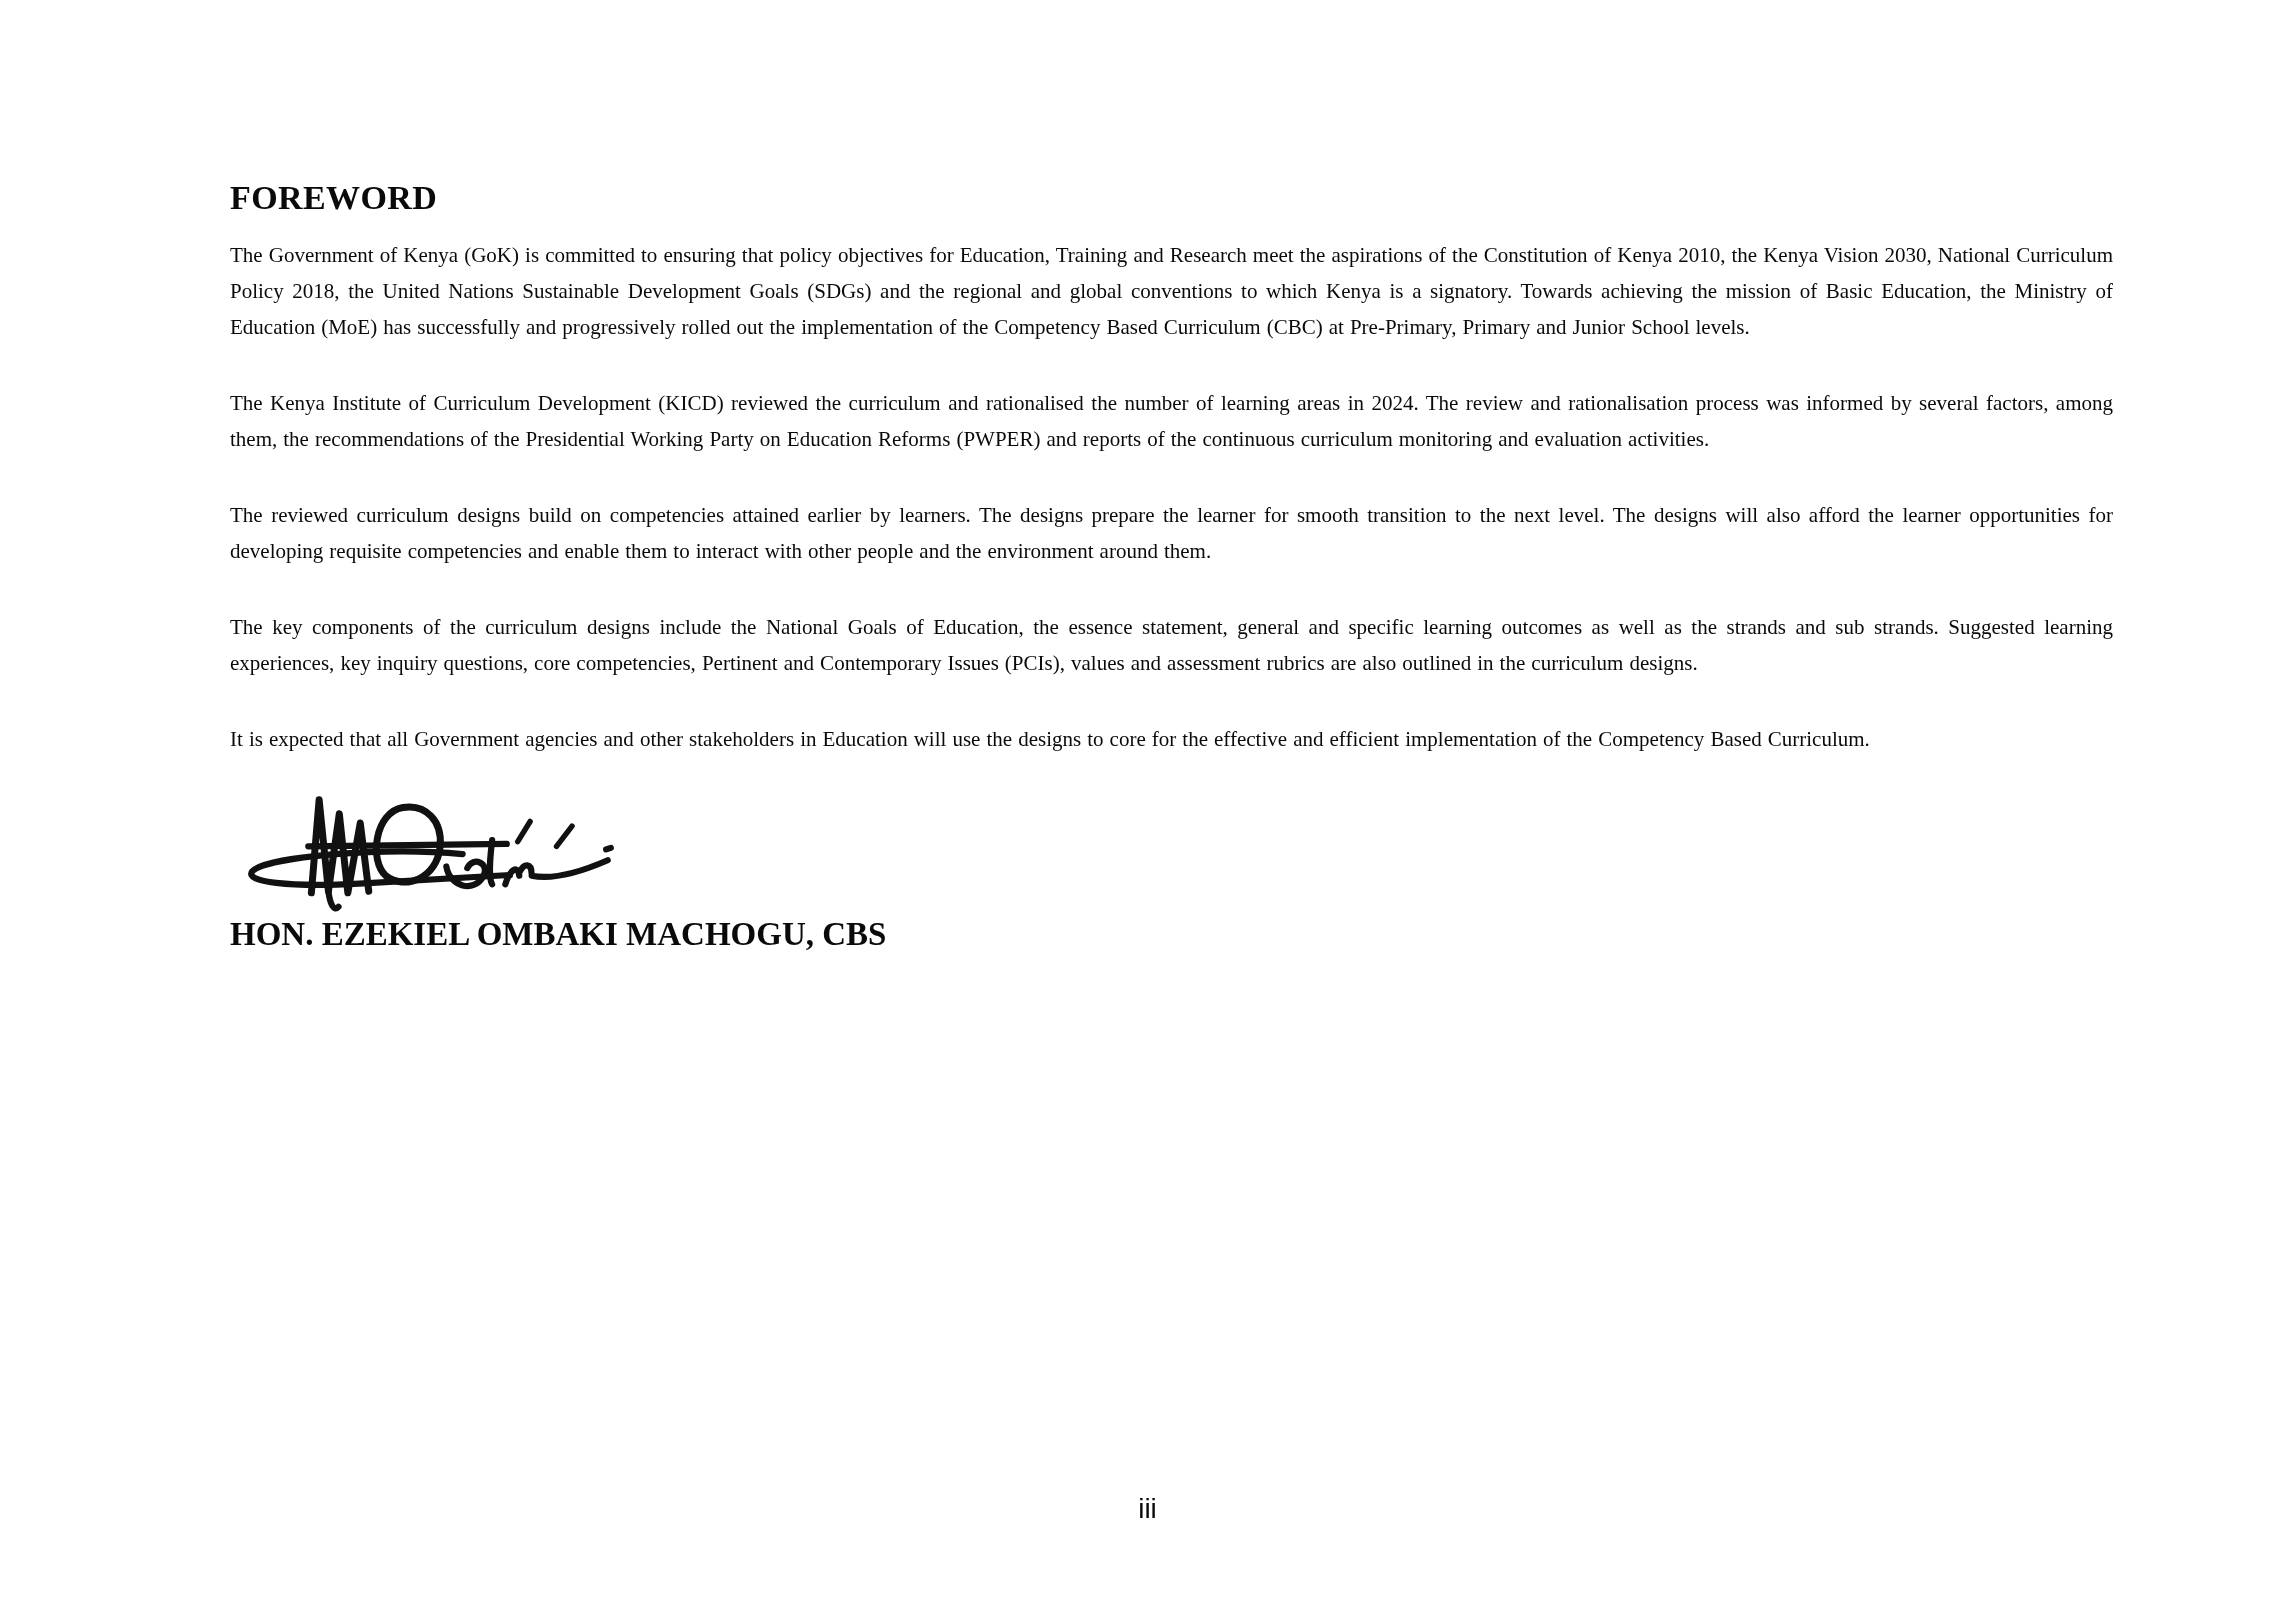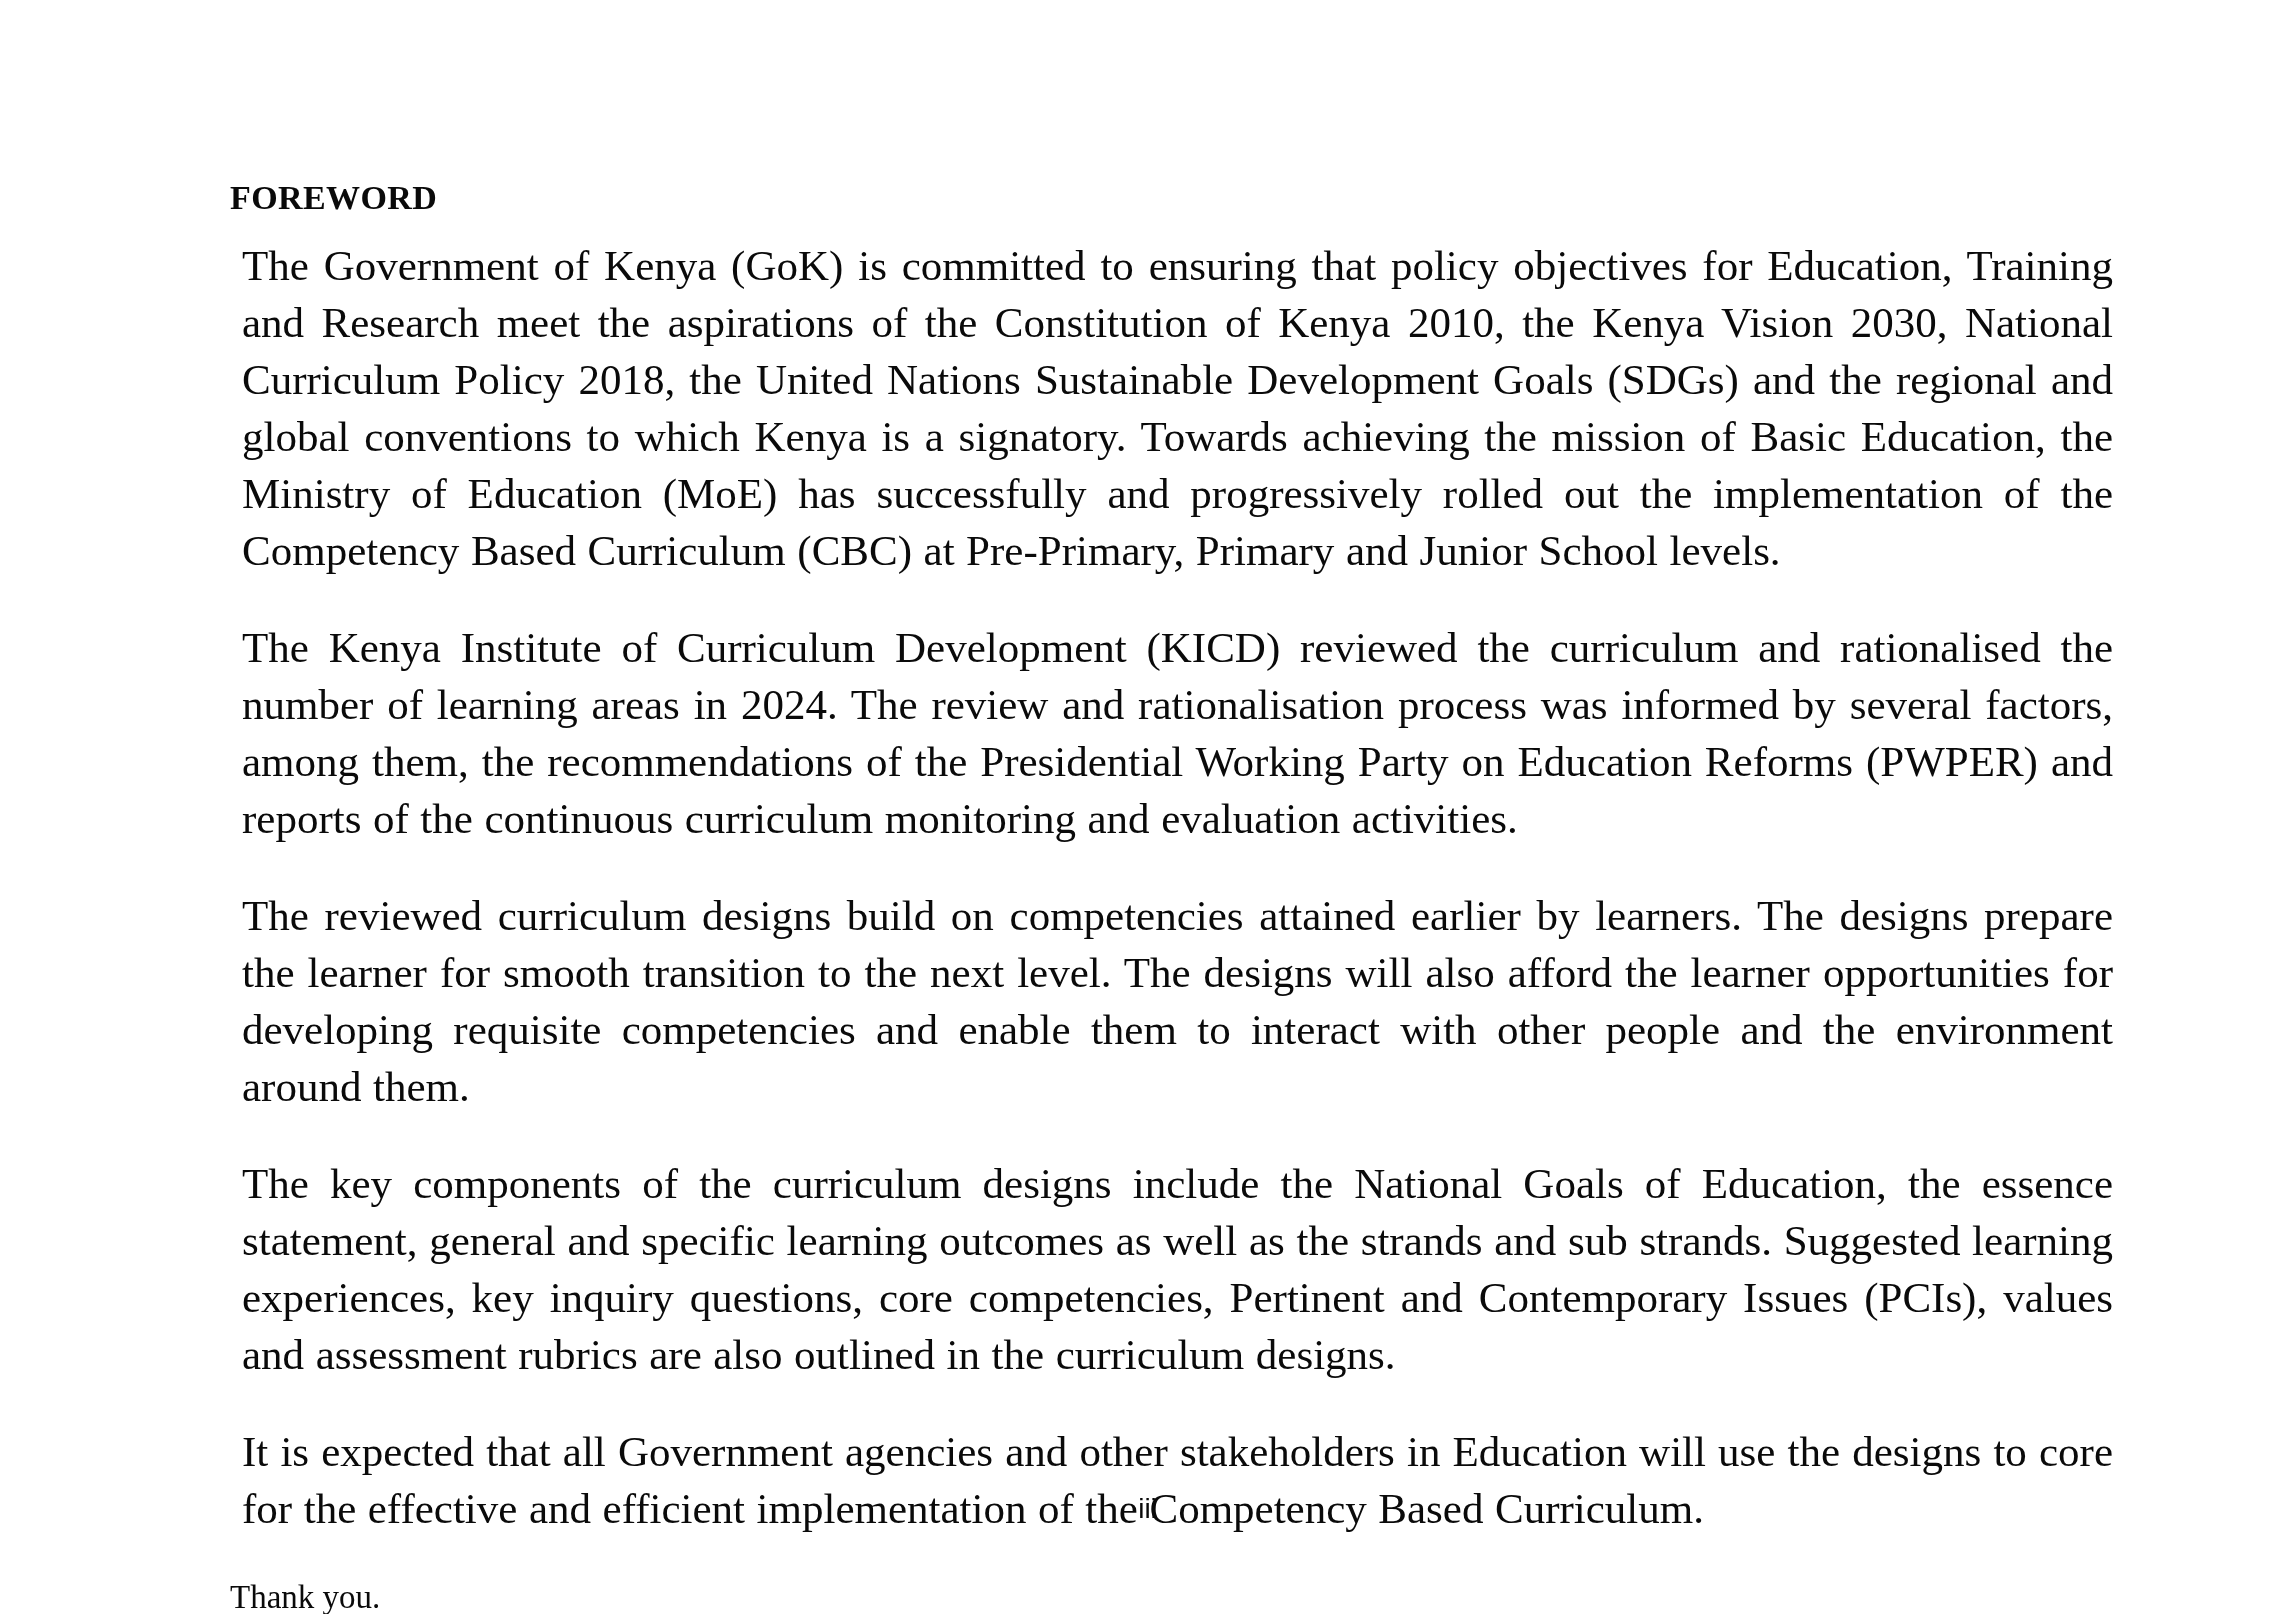--- a/index.html
+++ b/index.html
@@ -25,24 +25,24 @@
     width: 1883px;
   }
   .heading {
     font-size: 34px;
     line-height: 34px;
     font-weight: bold;
     margin: 0 0 22px 0;
     letter-spacing: 0.4px;
   }
   p.body-par {
-    font-size: 43px;
-    line-height: 57px;
+    font-size: 21px;
+    line-height: 36px;
     text-align: justify;
-    margin: 0 0 40px 12px;
+    margin: 0 0 40px 0;
     hyphens: none;
     word-spacing: 0.8px;
   }
   p.closing {
     font-size: 33px;
     line-height: 40px;
     margin: 0;
   }
   .sig-wrap {
     position: relative;
@@ -85,21 +85,20 @@
   <div class="content">
 
     <h1 class="heading">FOREWORD</h1>
 
     <p class="body-par">The Government of Kenya (GoK) is committed to ensuring that policy objectives for Education, Training and Research meet the aspirations of the Constitution of Kenya 2010, the Kenya Vision 2030, National Curriculum Policy 2018, the United Nations Sustainable Development Goals (SDGs) and the regional and global conventions to which Kenya is a signatory. Towards achieving the mission of Basic Education, the Ministry of Education (MoE) has successfully and progressively rolled out the implementation of the Competency Based Curriculum (CBC) at Pre-Primary, Primary and Junior School levels.</p>
     <p class="body-par">The Kenya Institute of Curriculum Development (KICD) reviewed the curriculum and rationalised the number of learning areas in 2024. The review and rationalisation process was informed by several factors, among them, the recommendations of the Presidential Working Party on Education Reforms (PWPER) and reports of the continuous curriculum monitoring and evaluation activities.</p>
     <p class="body-par">The reviewed curriculum designs build on competencies attained earlier by learners. The designs prepare the learner for smooth transition to the next level. The designs will also afford the learner opportunities for developing requisite competencies and enable them to interact with other people and the environment around them.</p>
     <p class="body-par">The key components of the curriculum designs include the National Goals of Education, the essence statement, general and specific learning outcomes as well as the strands and sub strands. Suggested learning experiences, key inquiry questions, core competencies, Pertinent and Contemporary Issues (PCIs), values and assessment rubrics are also outlined in the curriculum designs.</p>
     <p class="body-par">It is expected that all Government agencies and other stakeholders in Education will use the designs to core for the effective and efficient implementation of the Competency Based Curriculum.</p>
 
-    <p class="closing">Thank you.</p>
 
     <div class="sig-wrap">
       <svg width="420" height="128" viewBox="0 0 540 165" fill="none" stroke="#111111" stroke-linecap="round" stroke-linejoin="round">
 
         <path stroke-width="8" d="M 285 80 C 180 70, 32 84, 14 102 C 2 116, 62 123, 152 118 C 232 113, 300 109, 346 107"></path>
 
         <path stroke-width="9" d="M 90 130 L 100 10 L 112 128 L 126 28 L 137 130 L 153 40 L 164 128"></path>
         <path stroke-width="8" d="M 112 128 C 114 144, 119 155, 125 148"></path>
 
         <path stroke-width="9" d="M 208 20 C 172 26, 164 88, 186 108 C 210 127, 252 112, 256 70 C 259 38, 238 15, 208 20"></path>

